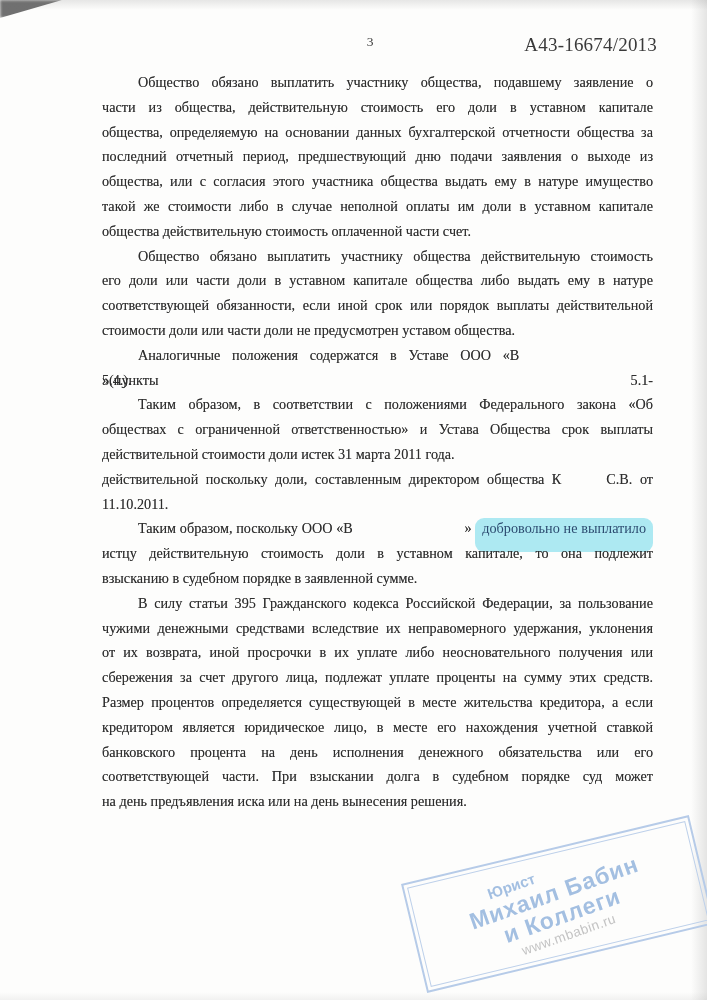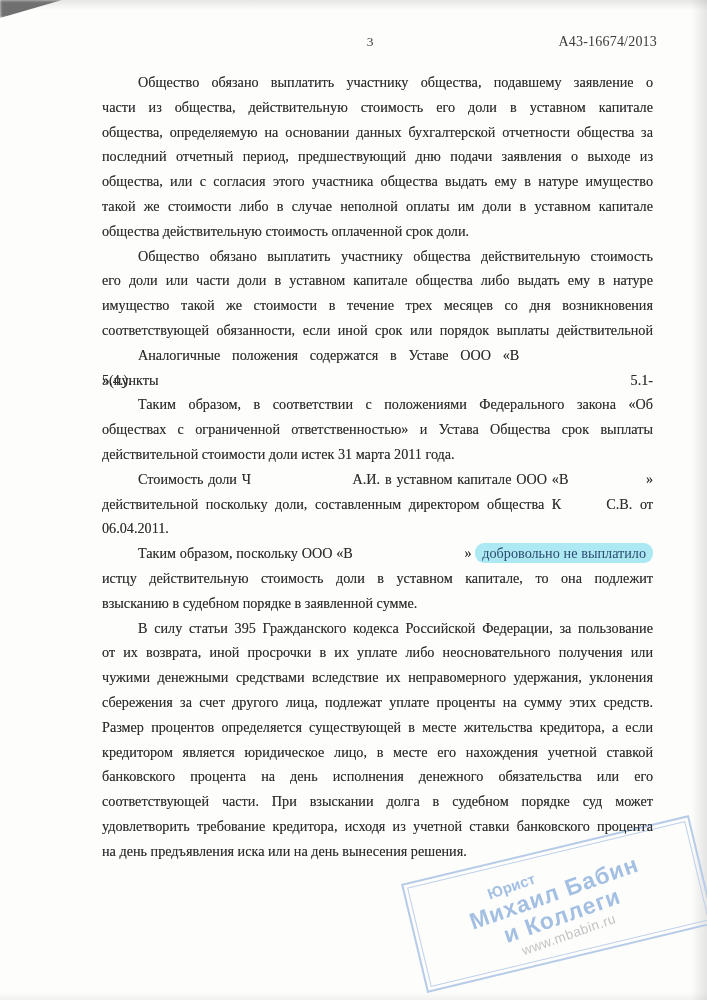--- a/index.html
+++ b/index.html
@@ -26,40 +26,40 @@
   .bottom-shade{
     position:absolute;left:0;right:0;bottom:0;height:8px;
     background:linear-gradient(to top,rgba(140,140,140,.10),rgba(140,140,140,0));
   }
   
   .page-number{
     position:absolute;left:340px;top:34px;width:60px;text-align:center;
     font-size:13.5px;color:#3a3a3a;
   }
   .case-number{
-    position:absolute;right:50px;top:34px;font-size:14px;color:#3a3a3a;
+    position:absolute;right:50px;top:34px;font-size:19px;color:#3a3a3a;
     letter-spacing:.2px;
   }
   
   .doc-body{
     position:absolute;left:102px;top:70px;width:551px;z-index:2;
     font-size:14.2px;
     text-shadow:0 0 .4px rgba(0,0,0,.45);
   }
   .line{
     height:24.8px;line-height:24.8px;
     text-align:justify;text-align-last:justify;
     overflow:visible;white-space:normal;
   }
   .line.indent{text-indent:36px;}
   .line.last{text-align-last:left;}
   .gap{display:inline-block;height:1px;}
   .hl{
     background:#ade9f2;color:#2b4a6f;
-    border-radius:9px;padding:2px 7px 2px 7px;
+    border-radius:9px;padding:2px 7px 16px 7px;
     text-shadow:none;
   }
   
   .stamp{
     position:absolute;left:410px;top:848px;width:292px;height:108px;
     transform:rotate(-13.5deg);transform-origin:50% 50%;
     border:2px solid #b6cbe8;z-index:1;
   }
   .stamp-inner-border{
     position:absolute;inset:3px;border:1.5px solid #bdd0ea;
@@ -98,41 +98,39 @@
     </div>
   </div>
 
   <div class="doc-body">
       <div class="line indent"><span class="">Общество  обязано  выплатить  участнику  общества,  подавшему  заявление  о</span></div>
       <div class="line"><span class="">части  из  общества,  действительную  стоимость  его  доли  в  уставном  капитале</span></div>
       <div class="line"><span class="">общества, определяемую на основании данных бухгалтерской отчетности общества за</span></div>
       <div class="line"><span class="">последний  отчетный  период,  предшествующий  дню  подачи  заявления  о  выходе  из</span></div>
       <div class="line"><span class="">общества, или с согласия этого участника общества выдать ему в натуре имущество</span></div>
       <div class="line"><span class="">такой  же  стоимости  либо  в  случае  неполной  оплаты  им  доли  в  уставном  капитале</span></div>
-      <div class="line last"><span class="">общества действительную стоимость оплаченной срок доли.</span></div>
+      <div class="line last"><span class="">общества действительную стоимость оплаченной части счет.</span></div>
       <div class="line indent"><span class="">Общество  обязано  выплатить  участнику  общества  действительную  стоимость</span></div>
       <div class="line"><span class="">его  доли  или  части  доли  в  уставном  капитале  общества  либо  выдать  ему  в  натуре</span></div>
-      <div class="line"><span class="">имущество  такой  же  стоимости  в  течение  трех  месяцев  со  дня  возникновения</span></div>
       <div class="line"><span class="">соответствующей  обязанности,  если  иной  срок  или  порядок  выплаты  действительной</span></div>
+      <div class="line last"><span class="">стоимости доли или части доли не предусмотрен уставом общества.</span></div>
       <div class="line indent"><span class="">Аналогичные положения содержатся в Уставе ООО «В</span> <span class="gap" style="width: 122px;"></span> <span class="">»(пункты 5.1-</span></div>
       <div class="line last"><span class="">5.4.).</span></div>
       <div class="line indent"><span class="">Таким  образом,  в  соответствии  с  положениями  Федерального  закона  «Об</span></div>
       <div class="line"><span class="">обществах  с  ограниченной  ответственностью»  и  Устава  Общества  срок  выплаты</span></div>
       <div class="line last"><span class="">действительной стоимости доли истек 31 марта 2011 года.</span></div>
-      <div class="line indent"><span class="">Стоимость доли Ч</span> <span class="gap" style="width: 92px;"></span> <span class="">А.И.  в  уставном  капитале  ООО  «В</span> <span class="gap" style="width: 68px;"></span> <span class="">»</span></div>
       <div class="line"><span class="">действительной  поскольку  доли,  составленным  директором  общества  К</span> <span class="gap" style="width: 30px;"></span> <span class="">С.В.  от</span></div>
-      <div class="line last"><span class="">06.04.2011.</span></div>
+      <div class="line last"><span class="">11.10.2011.</span></div>
       <div class="line indent"><span class="">Таким  образом,  поскольку  ООО  «В</span> <span class="gap" style="width: 104px;"></span> <span class="">»</span> <span class="hl">добровольно  не  выплатило</span></div>
       <div class="line"><span class="">истцу  действительную  стоимость  доли  в  уставном  капитале,  то  она  подлежит</span></div>
       <div class="line last"><span class="">взысканию в судебном порядке в заявленной сумме.</span></div>
       <div class="line indent"><span class="">В силу статьи 395 Гражданского кодекса Российской Федерации, за пользование</span></div>
+      <div class="line"><span class="">чужими денежными средствами вследствие их неправомерного удержания, уклонения</span></div>
       <div class="line"><span class="">от  их  возврата,  иной  просрочки  в  их  уплате  либо  неосновательного  получения  или</span></div>
-      <div class="line"><span class="">чужими денежными средствами вследствие их неправомерного удержания, уклонения</span></div>
       <div class="line"><span class="">сбережения  за  счет  другого  лица,  подлежат  уплате  проценты  на  сумму  этих  средств.</span></div>
       <div class="line"><span class="">Размер  процентов  определяется  существующей  в  месте  жительства  кредитора,  а  если</span></div>
       <div class="line"><span class="">кредитором  является  юридическое  лицо,  в  месте  его  нахождения  учетной  ставкой</span></div>
       <div class="line"><span class="">банковского  процента  на  день  исполнения  денежного  обязательства  или  его</span></div>
       <div class="line"><span class="">соответствующей  части.  При  взыскании  долга  в  судебном  порядке  суд  может</span></div>
-      <div class="line"><span class="">удовлетворить требование кредитора, исходя из учетной ставки банковского процента</span></div>
       <div class="line last"><span class="">на день предъявления иска или на день вынесения решения.</span></div>
     </div>
 
 </div>
 
 </body></html>

